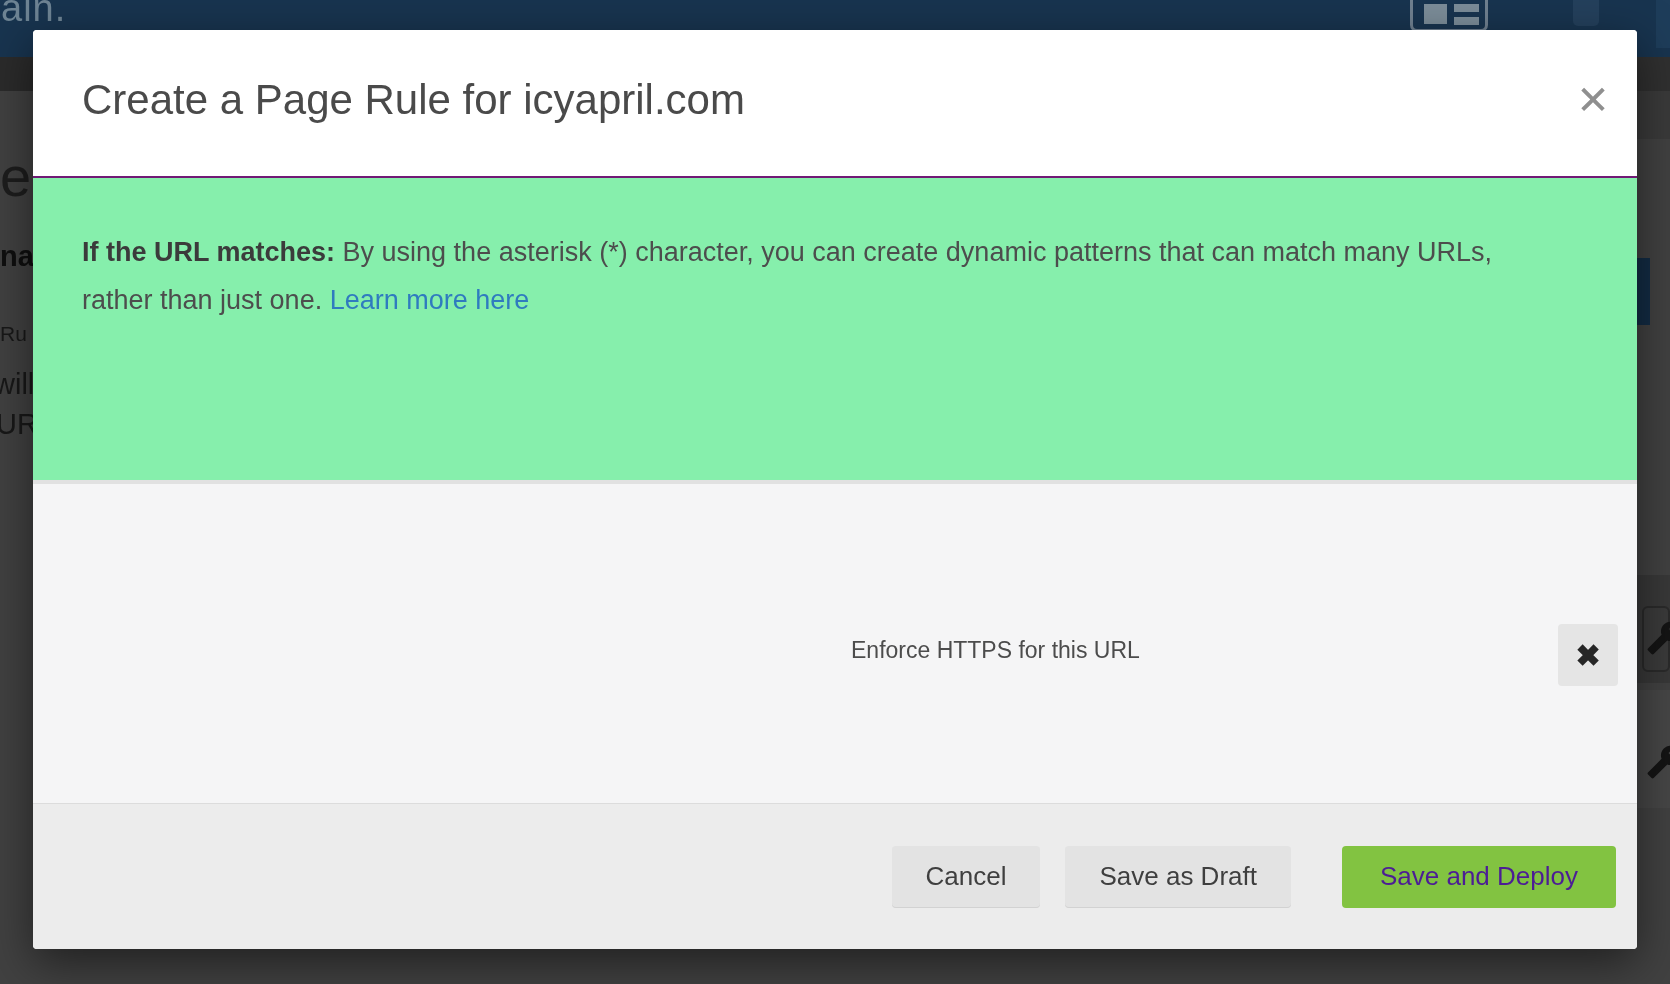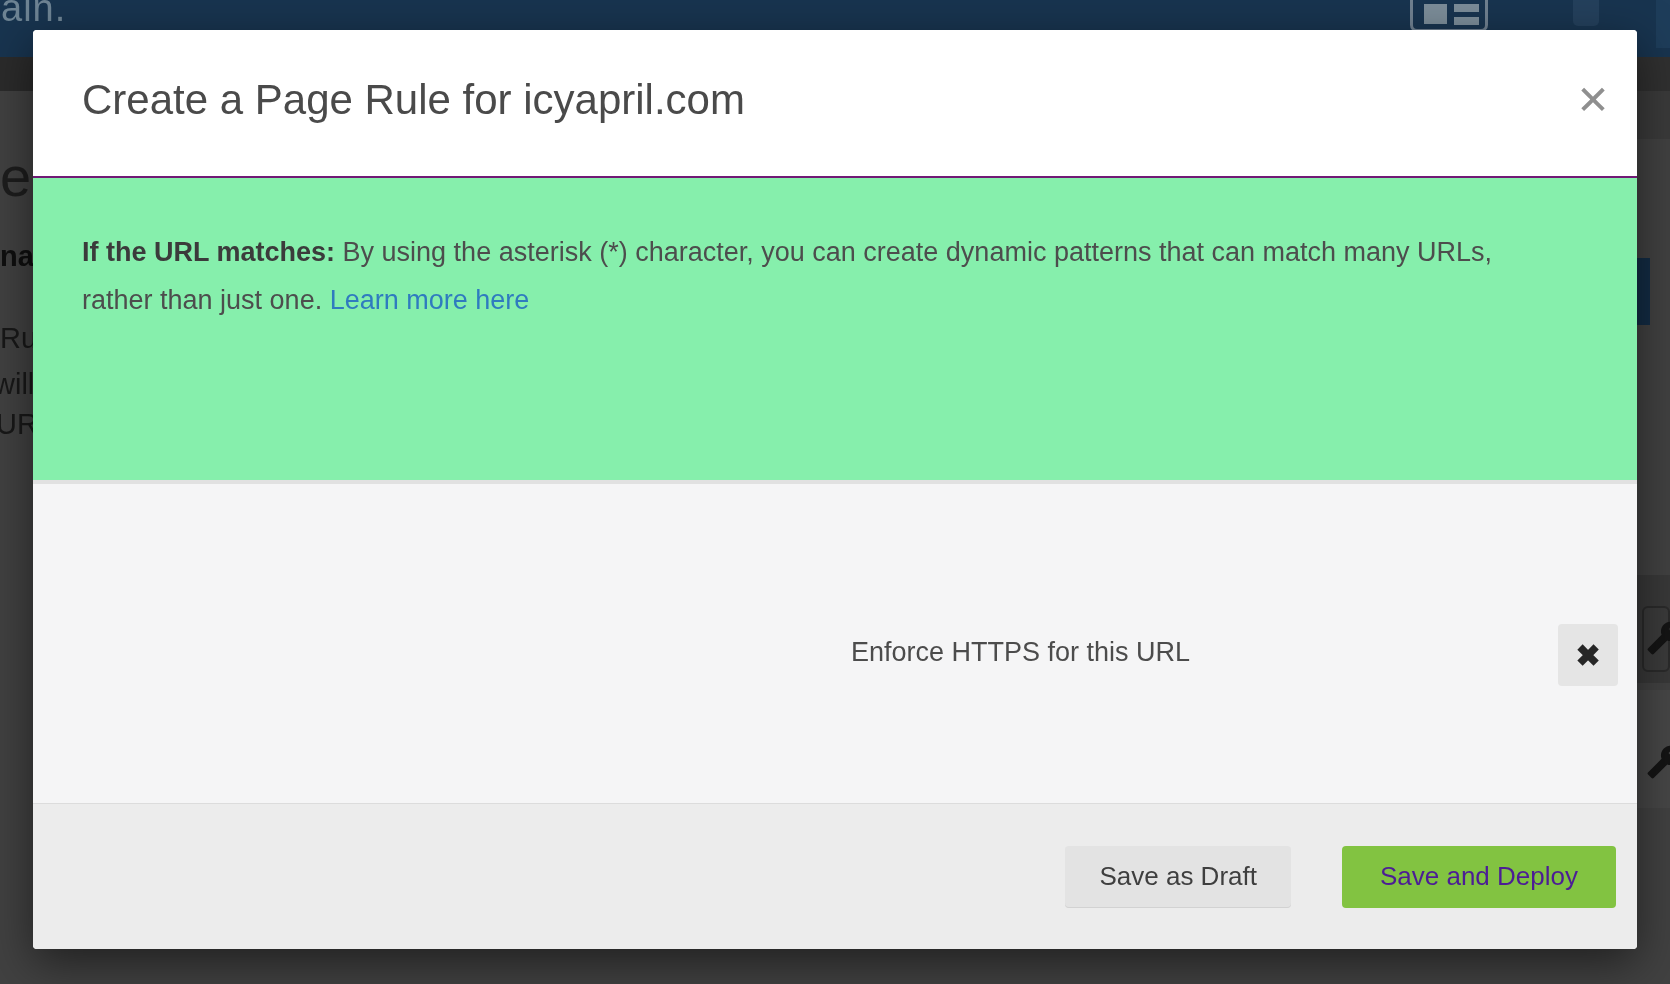--- a/index.html
+++ b/index.html
@@ -14,21 +14,21 @@
   .tb-icon { position:absolute; top:-12px; left:1410px; width:78px; height:44px; border:3px solid #6f8090; border-radius:7px; }
   .tb-icon .blk { position:absolute; left:11px; top:13px; width:23px; height:20px; background:#7b8c98; }
   .tb-icon .bar1, .tb-icon .bar2 { position:absolute; left:41px; width:25px; height:8px; background:#7b8c98; }
   .tb-icon .bar1 { top:13px; } .tb-icon .bar2 { top:26px; }
   .tb-icon2 { position:absolute; top:-10px; left:1573px; width:26px; height:36px; background:#24405c; border-radius:5px; }
   .tb-icon3 { position:absolute; top:0px; left:1656px; width:14px; height:48px; background:#1e3d5a; }
 
   .frag { position:absolute; color:#161616; }
   .frag-e    { left:0; top:144px; font-size:56px; color:#1d1d1d; }
   .frag-nav  { left:0; top:240px; font-size:29px; font-weight:bold; color:#0f0f0f; }
-  .frag-ru   { left:0; top:322px; font-size:29px; color:#181818; }
+  .frag-ru   { left:0; top:322px; font-size:21px; color:#181818; }
   .frag-will { left:-6px; top:368px; font-size:29px; color:#181818; }
   .frag-ur   { left:-4px; top:408px; font-size:29px; color:#181818; }
   .band-left  { position:absolute; left:0; top:57px; width:33px; height:34px; background:#2b2b2b; }
   .band-right1{ position:absolute; left:1637px; top:57px; width:33px; height:34px; background:#303030; }
   .band-right2{ position:absolute; left:1637px; top:91px; width:33px; height:48px; background:#3a3a3a; }
   .frag-blue  { position:absolute; left:1637px; top:258px; width:13px; height:67px; background:#132c44; }
   .band-right3{ position:absolute; left:1637px; top:575px; width:33px; height:108px; background:#383838; }
   .band-right4{ position:absolute; left:1637px; top:690px; width:33px; height:118px; background:#464646; }
   .wrench-btn1 { position:absolute; left:1642px; top:606px; width:28px; height:66px; background:#3a3a3a; border:2px solid #2a2a2a; border-radius:6px; }
   .wrench1 { position:absolute; left:1646px; top:620px; transform:scaleX(-1); }
@@ -53,21 +53,21 @@
 
   .m-body2 { position:relative; height:319px; background:#f5f5f6; }
   .m-h2 { position:absolute; left:49px; top:46px; font-size:27px; font-weight:bold; color:#3b3b3b; }
   .m-select { position:absolute; left:52px; top:137px; width:692px; height:66px; background:#fff;
               border:2px solid #d4d4d4; border-radius:3px; cursor:pointer; }
   .m-select-label { position:absolute; left:22px; top:16px; font-size:26px; color:#404040; }
   .m-stepper { position:absolute; right:0; top:0; width:58px; height:62px; border-left:2px solid #d4d4d4;
                display:flex; flex-direction:column; align-items:center; justify-content:center; gap:6px; }
   .tri-up { width:0; height:0; border-left:9px solid transparent; border-right:9px solid transparent; border-bottom:11px solid #a8a8a8; }
   .tri-dn { width:0; height:0; border-left:9px solid transparent; border-right:9px solid transparent; border-top:11px solid #a8a8a8; }
-  .m-setting-desc { position:absolute; left:818px; top:153px; font-size:27px; color:#4c4c4c; }
+  .m-setting-desc { position:absolute; left:818px; top:153px; font-size:23px; color:#4c4c4c; }
   .m-remove { position:absolute; left:1525px; top:140px; width:60px; height:62px; background:#e5e5e5;
               border:none; border-radius:4px; font-size:30px; font-weight:bold; color:#262626; cursor:pointer; }
   .m-note { position:absolute; left:49px; top:228px; font-size:26px; color:#8f8f8f; }
 
   .m-footer { position:relative; height:146px; background:#ececec; border-top:1px solid #dcdcdc;
               display:flex; align-items:center; justify-content:flex-end; gap:25px; padding-right:21px; }
   .btn { height:62px; border:none; border-radius:4px; font-family:"Liberation Sans",sans-serif;
          font-size:26px; cursor:pointer; }
   .btn-gray { background:#e3e3e3; color:#3f3f3f; padding:0 34px; box-shadow:inset 0 -1px 0 #d2d2d2; }
   .btn-green { background:#82c341; color:#4c1d95; padding:0 38px;margin-left:26px; }
@@ -130,18 +130,19 @@
     <div class="m-body2">
 
 
       <div class="m-setting-desc">Enforce HTTPS for this URL</div>
 
       <button class="m-remove">✖</button>
 
     </div>
 
     <div class="m-footer">
+      <button class="btn btn-gray">Cancel</button>
       <button class="btn btn-gray">Save as Draft</button>
       <button class="btn btn-green">Save and Deploy</button>
     </div>
 
   </div>
 </div>
 
 </body></html>

